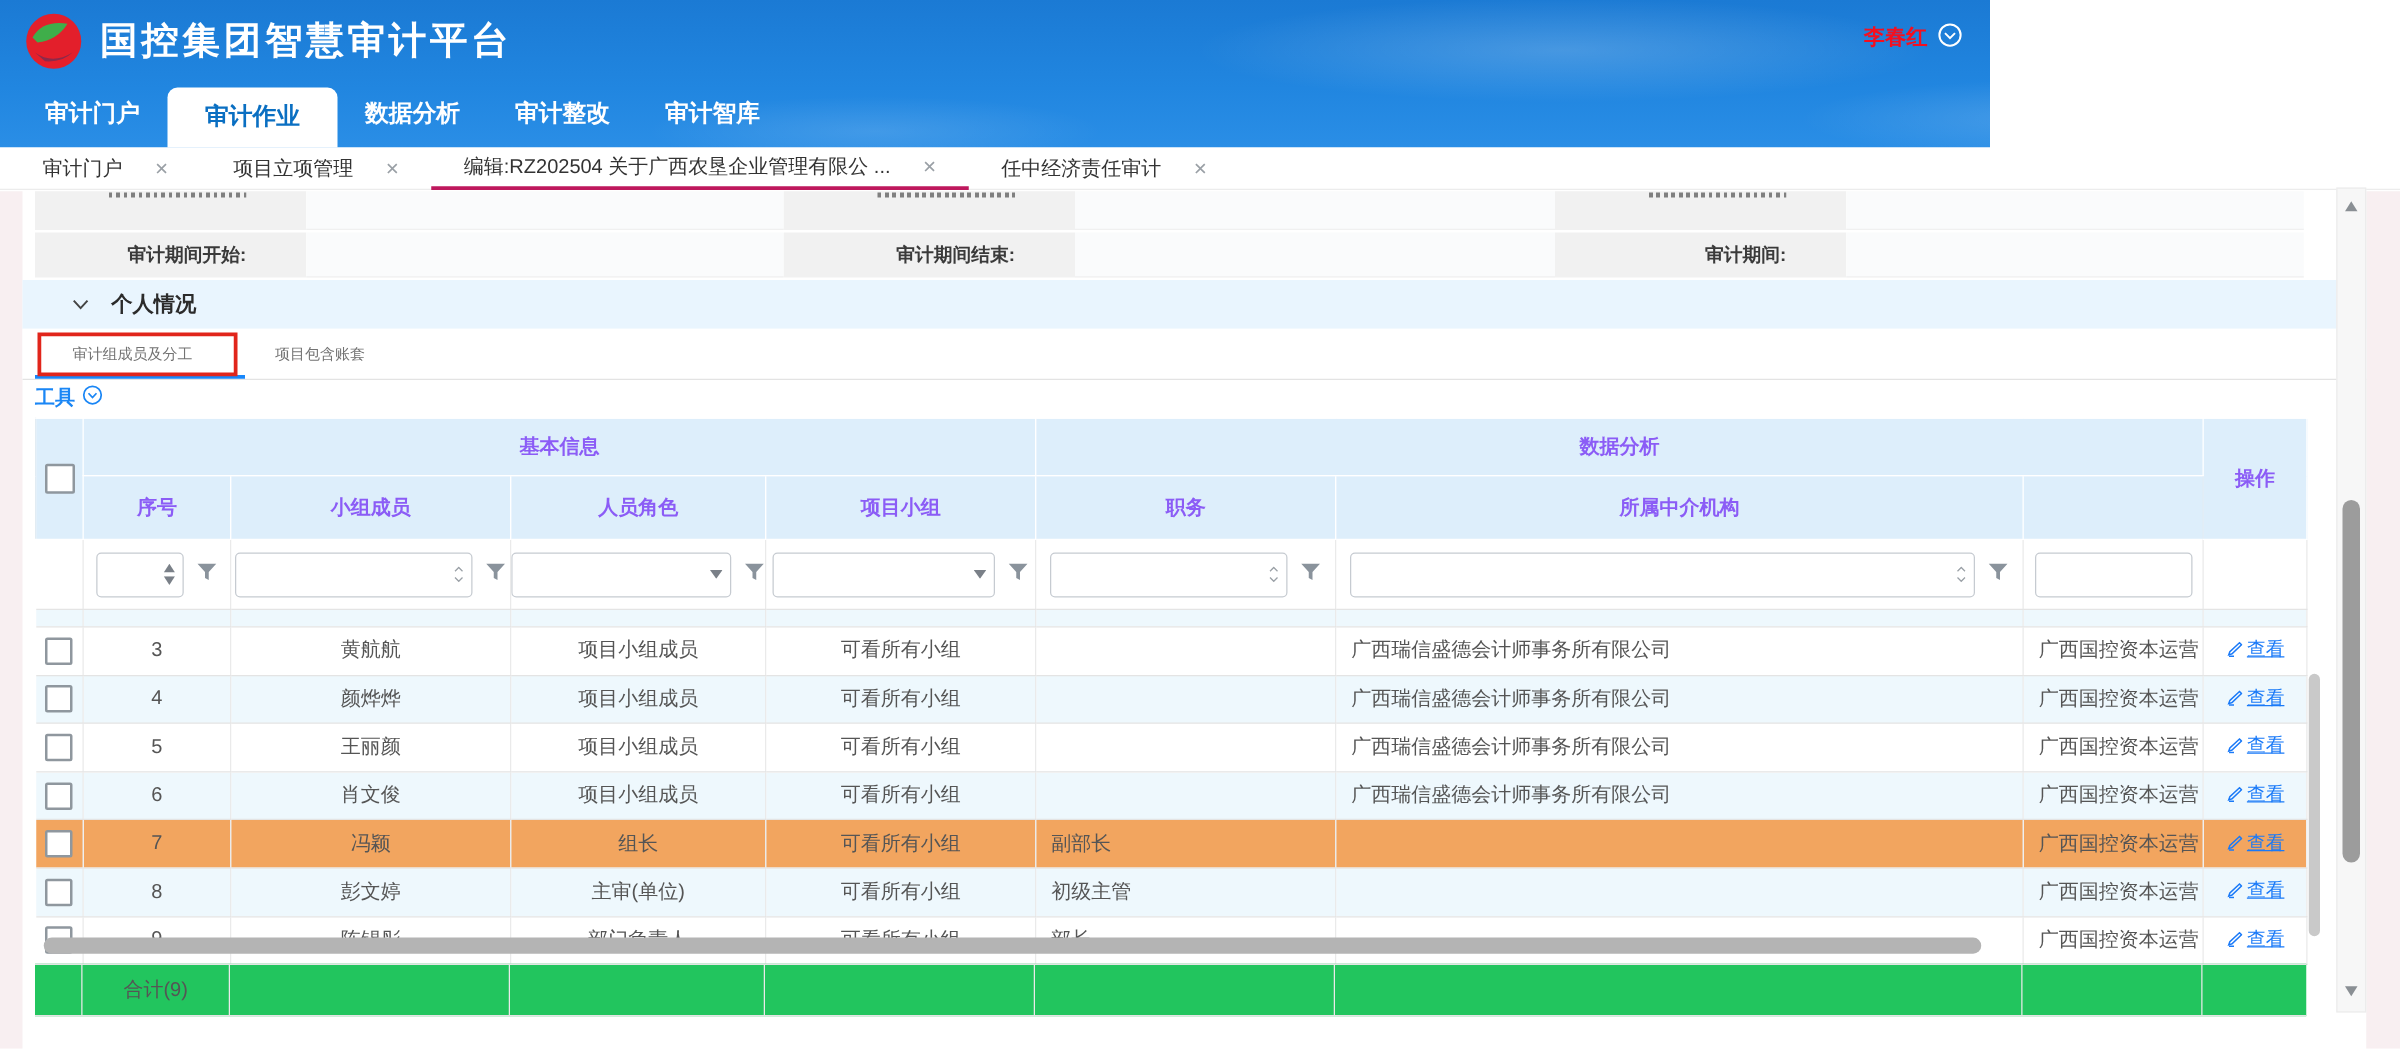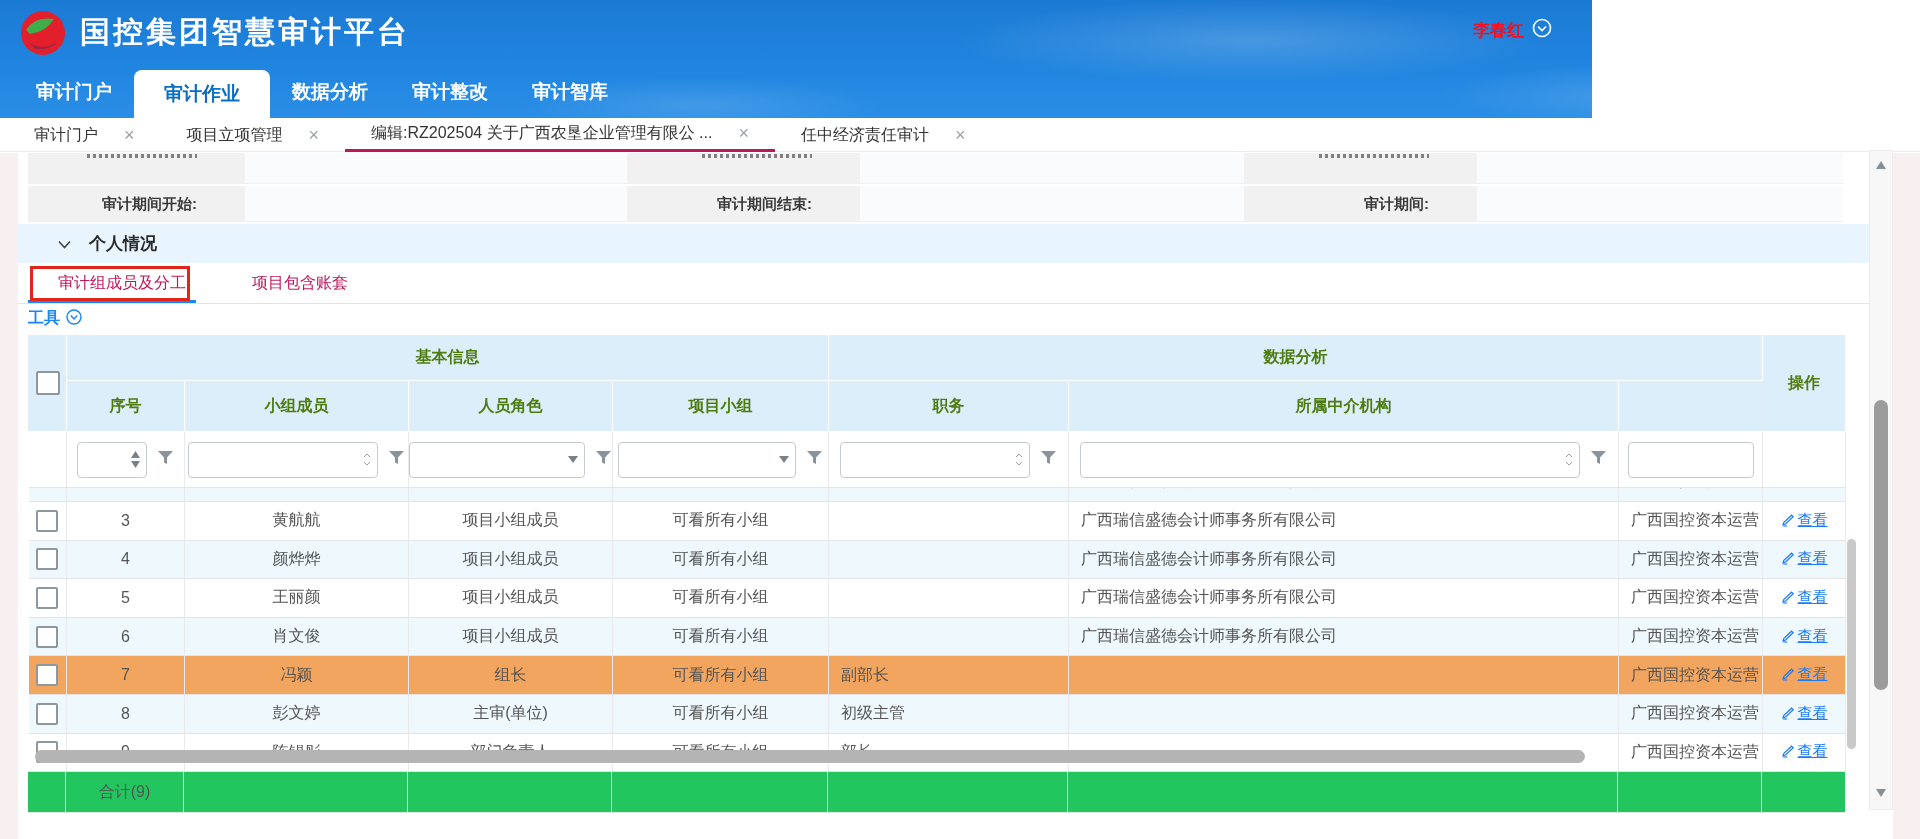--- a/index.html
+++ b/index.html
@@ -8,21 +8,21 @@
 
   
   .app-header{position:absolute;left:0;top:0;width:1592px;height:118px;
     background:
       radial-gradient(ellipse 420px 60px at 1250px 40px, rgba(255,255,255,.18), rgba(255,255,255,0) 70%),
       radial-gradient(ellipse 300px 45px at 1650px 95px, rgba(255,255,255,.15), rgba(255,255,255,0) 70%),
       radial-gradient(ellipse 260px 40px at 700px 105px, rgba(255,255,255,.12), rgba(255,255,255,0) 70%),
       linear-gradient(180deg,#1b7ad4 0%,#2186e0 60%,#2a8ee6 100%);}
   .logo{position:absolute;left:20px;top:10px;width:46px;height:46px;}
   .app-title{position:absolute;left:80px;top:12px;color:#fff;font-size:30px;font-weight:bold;letter-spacing:3px;}
-  .user{position:absolute;right:40px;top:18px;display:flex;align-items:center;gap:8px;cursor:pointer;}
+  .user{position:absolute;right:22px;top:18px;display:flex;align-items:flex-start;gap:8px;cursor:pointer;}
   .user-name{color:#f50f1f;font-size:17px;font-weight:bold;}
   .nav{position:absolute;left:0;top:66px;width:1920px;height:52px;display:flex;align-items:flex-end;padding-left:14px;box-sizing:border-box;}
   .nav-item{height:52px;line-height:52px;padding:0 22px;color:#fff;font-size:19px;font-weight:bold;cursor:pointer;}
   .nav-item.active{background:#fff;color:#0a6fc2;border-radius:8px 8px 0 0;height:48px;line-height:48px;padding:0 30px;}
 
   
   .tabbar{position:absolute;left:0;top:118px;width:1920px;height:34px;background:#fff;border-bottom:1px solid #ececec;display:flex;padding-left:8px;box-sizing:border-box;}
   .doc-tab{display:flex;align-items:center;height:34px;padding:0 26px;cursor:pointer;box-sizing:border-box;}
   .doc-tab .lbl{font-size:16px;color:#333;margin-right:26px;white-space:nowrap;}
   .doc-tab .close{color:#9aa0a6;font-size:18px;cursor:pointer;}
@@ -33,29 +33,29 @@
   .fcell{position:absolute;top:0;height:100%;box-sizing:border-box;}
   .fl{background:#f1f1f1;display:flex;align-items:center;justify-content:flex-end;padding-right:48px;font-size:15px;font-weight:bold;color:#3a3a3a;}
   .fv{background:#fafbfc;border-bottom:1px solid #f0f0f0;}
   .cutmark{position:absolute;top:1px;right:48px;width:110px;height:4px;overflow:hidden;
     background:repeating-linear-gradient(90deg,#5a5a5a 0 3px,transparent 3px 6px);opacity:.75;}
 
   
   .section-band{position:absolute;left:18px;top:224px;width:1875px;height:39px;background:#e9f5fe;display:flex;align-items:center;padding-left:40px;box-sizing:border-box;gap:18px;}
   .section-title{font-size:17px;font-weight:bold;color:#2b2b2b;}
   .subtabs{position:absolute;left:18px;top:263px;width:1875px;height:41px;background:#fff;border-bottom:1px solid #e3e3e3;display:flex;align-items:center;padding-left:40px;box-sizing:border-box;gap:66px;}
-  .subtab{font-size:16px;color:#be185d;cursor:pointer;}
+  .subtab{font-size:12px;color:#737373;cursor:pointer;}
   .subtab-underline{position:absolute;left:28px;top:300px;width:168px;height:3px;background:#1787fb;}
   .red-box{position:absolute;left:30px;top:266px;width:160px;height:35px;border:3px solid #e1251b;box-sizing:border-box;pointer-events:none;}
   .tools-row{position:absolute;left:28px;top:304px;height:29px;display:flex;align-items:center;gap:6px;cursor:pointer;}
   .tools-label{color:#1a86f5;font-size:16px;font-weight:bold;}
 
   
   .grid{position:absolute;left:28px;top:334px;border-collapse:collapse;table-layout:fixed;width:1817px;background:#fff;}
-  .grid th{background:#ddeefb;color:#4d7c0f;font-size:16px;font-weight:bold;border:1px solid #fff;border-left:1px solid #e2ecf3;}
+  .grid th{background:#ddeefb;color:#8b5cf6;font-size:16px;font-weight:bold;border:1px solid #fff;border-left:1px solid #e2ecf3;}
   .grid thead tr:first-child{height:46px;}
   .grid thead tr:last-child{height:51px;}
   .grid td{font-size:16px;color:#555;border-right:1px solid #eaeaea;border-bottom:1px solid #e4e4e4;text-align:center;padding:0;overflow:hidden;white-space:nowrap;}
   .grid tr.filter{height:56px;background:#fff;}
   .grid tr.data{height:38.6px;background:#fff;}
   .grid tr.data.alt{background:#eef8fd;}
   .grid tr.data.selected{background:#f2a55f;}
   .grid tr.partial{height:13px;background:#eef8fd;}
   .pclip{height:13px;overflow:hidden;position:relative;}
   .pinner{position:absolute;top:-26px;left:0;width:100%;height:38px;line-height:38px;}

